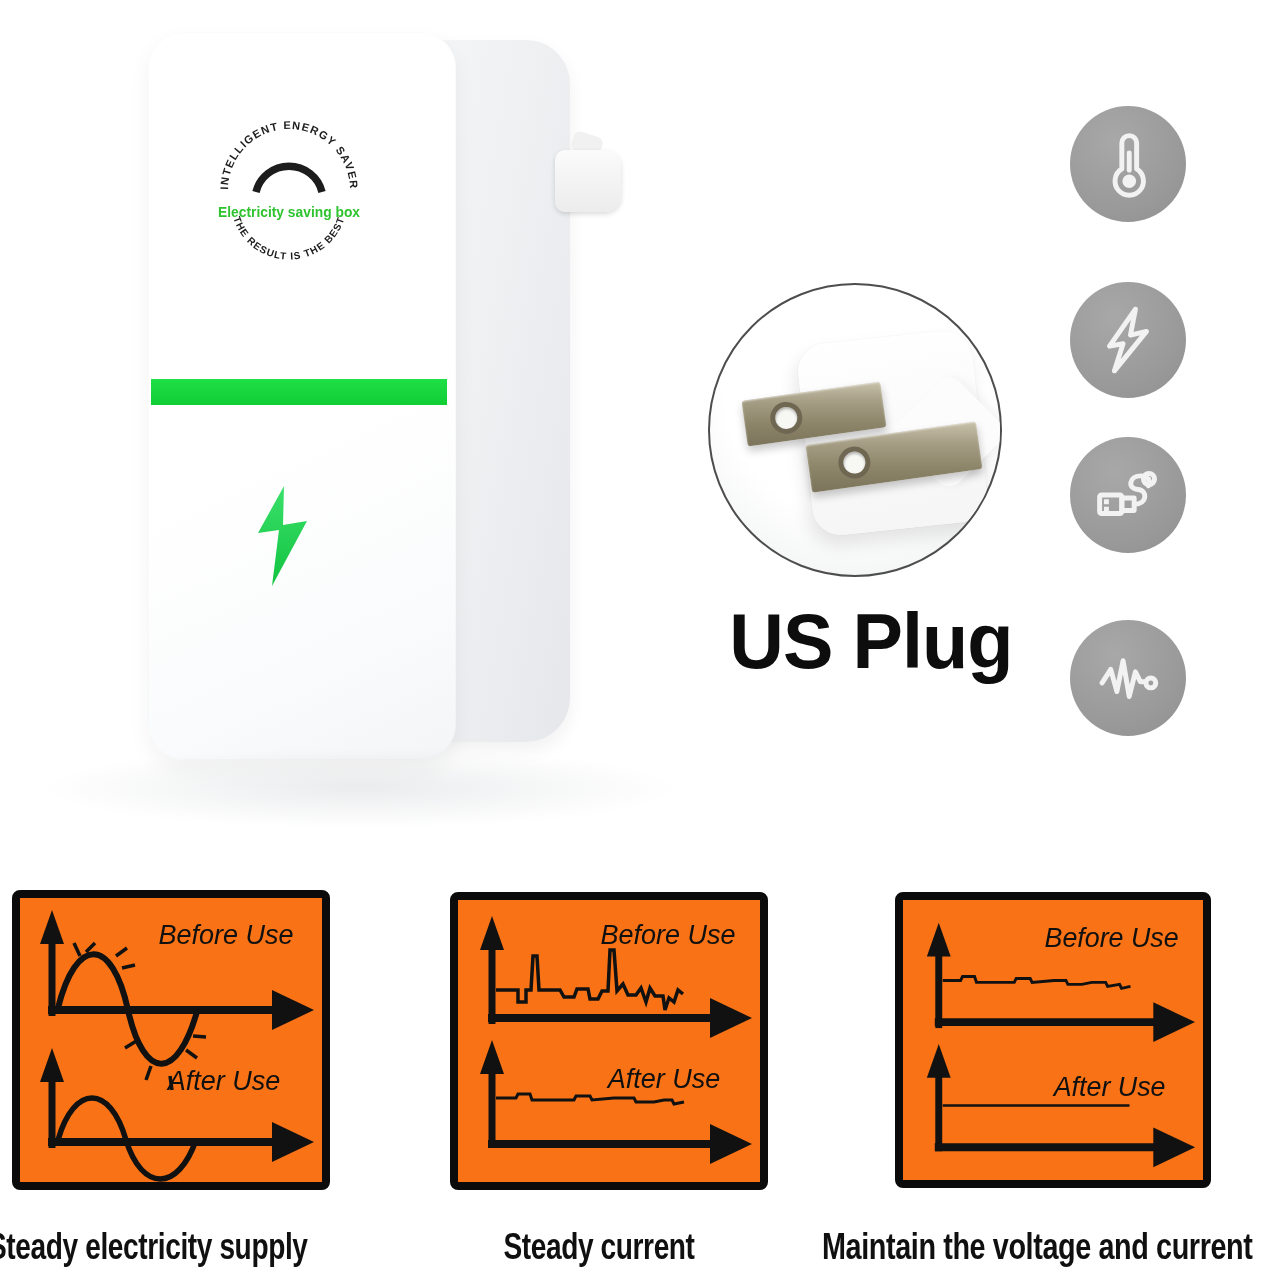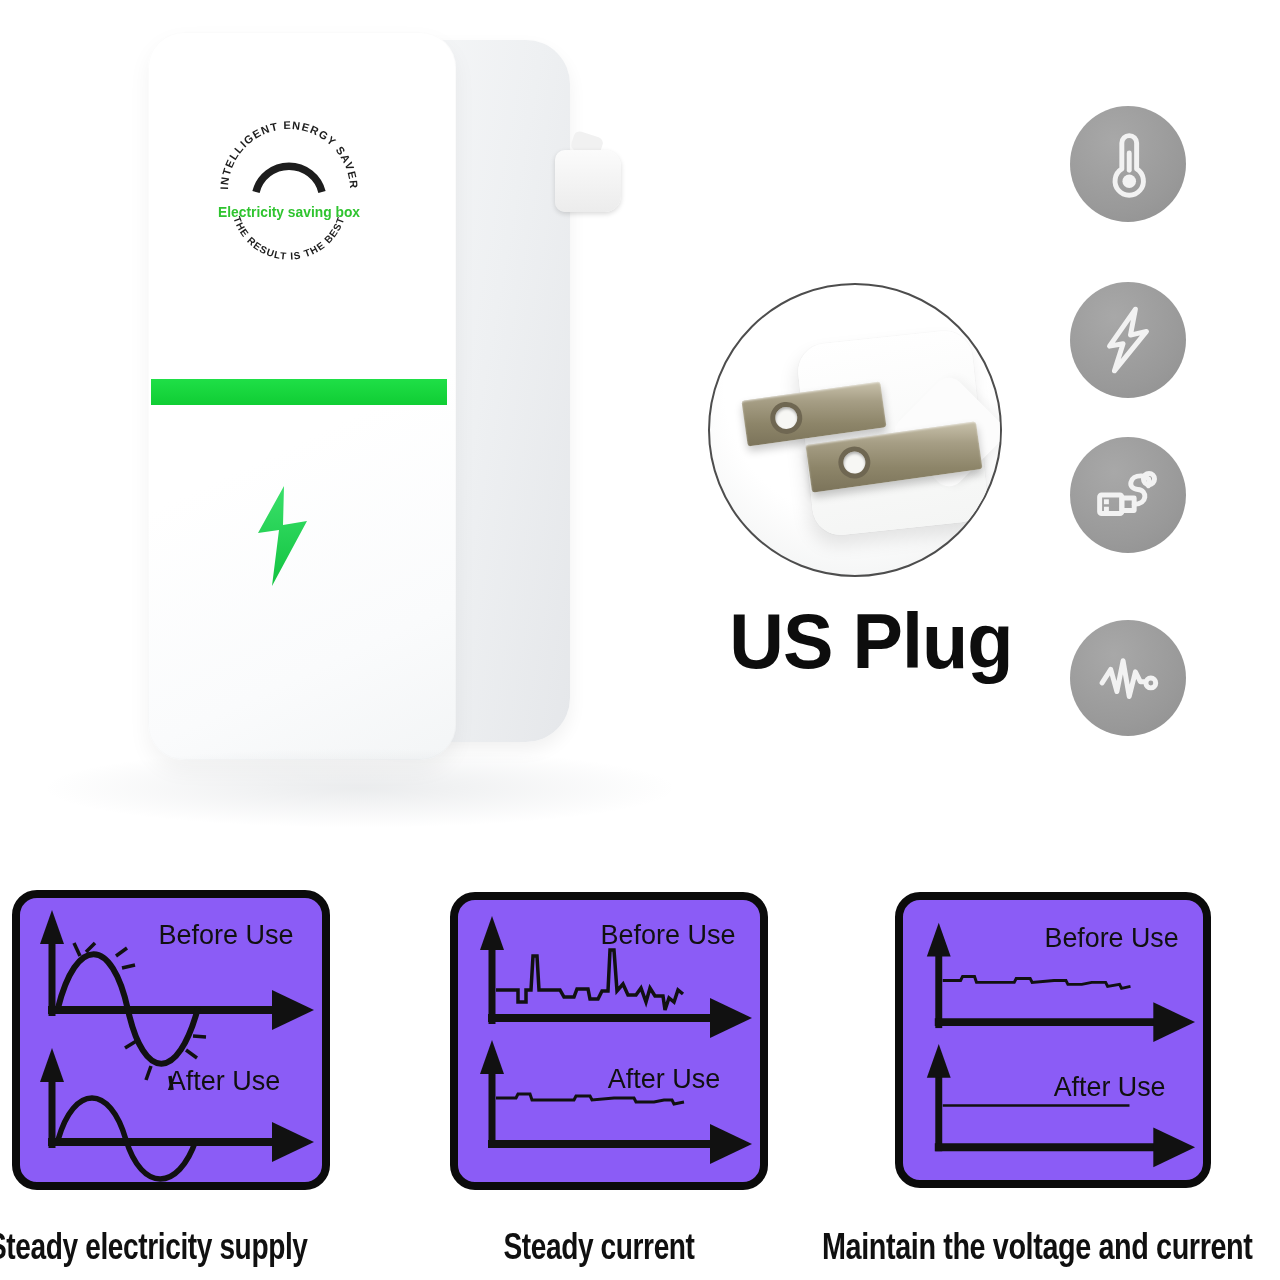--- a/index.html
+++ b/index.html
@@ -51,21 +51,21 @@
     transform:scaleX(.97);transform-origin:center;}
 
   
   .feat{width:116px;height:116px;border-radius:50%;left:1070px;
     background:radial-gradient(circle at 38% 30%,#a8a8a8,#999999 65%,#8f8f8f 100%);
     display:flex;align-items:center;justify-content:center;}
   .feat svg{width:74px;height:74px;}
   .feat .st{stroke:#f2f2f2;fill:none;stroke-width:4;stroke-linecap:round;stroke-linejoin:round;}
 
   
-  .diag{border:8px solid #0b0b0b;border-radius:25px;box-sizing:border-box;background:#8b5cf6;}
+  .diag{border:8px solid #0b0b0b;border-radius:8px;box-sizing:border-box;background:#f97316;font-style:italic;}
   .diag svg{width:100%;height:100%;display:block;}
   .dln{stroke:#111;fill:none;}
   .dhd{fill:#111;stroke:none;}
   .dlabel{fill:#101010;font-size:27px;text-anchor:middle;font-family:"Liberation Sans",sans-serif;}
 
   .caption{top:1226px;font-size:36px;font-weight:bold;color:#101010;white-space:nowrap;
     letter-spacing:-.5px;}
   .cap-1{left:-12px;transform:scaleX(.78);transform-origin:left center;}
   .cap-2{left:440px;width:318px;text-align:center;transform:scaleX(.78);transform-origin:center;}
   .cap-3{left:822px;transform:scaleX(.80);transform-origin:left center;}

